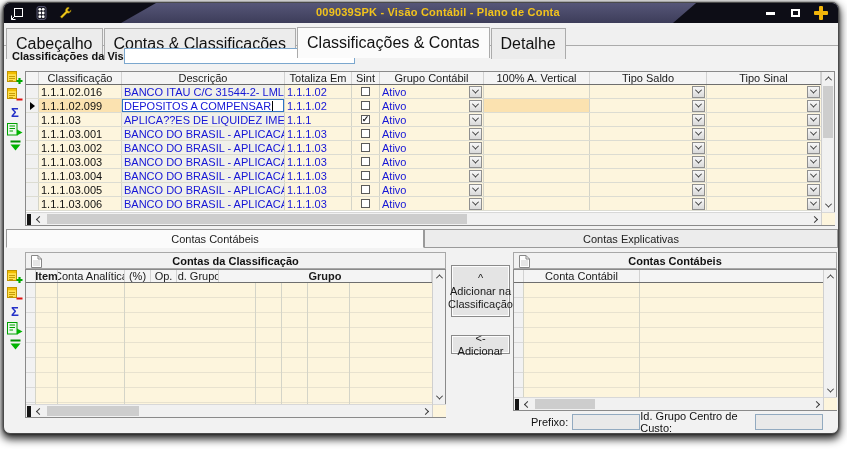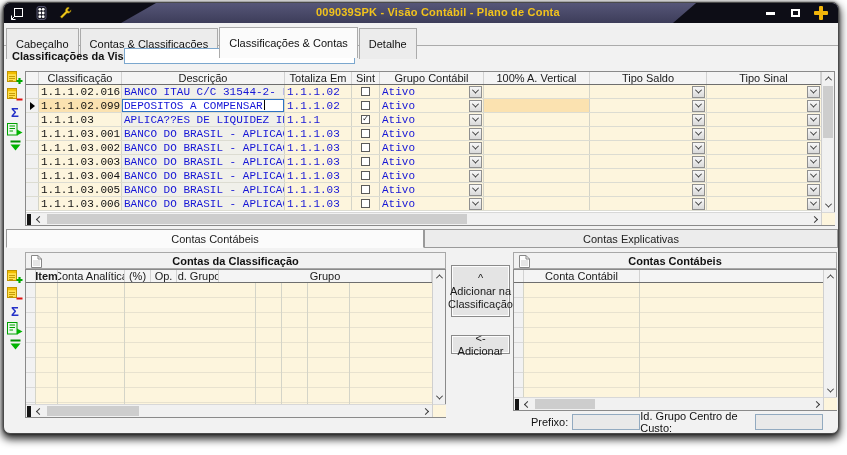--- a/index.html
+++ b/index.html
@@ -22,41 +22,41 @@
   .ctl{width:16px;height:14px;display:flex;align-items:center;justify-content:center;cursor:default;}
   .ctl-min i{display:block;width:9px;height:3px;background:#fff;}
   .ctl-max i{display:block;width:9px;height:8px;border:2px solid #fff;background:transparent;}
   .ctl-close{position:relative;width:18px;height:16px;}
   .ctl-close i,.ctl-close i::after{position:absolute;background:#f2b50a;border-radius:1px;}
   .ctl-close i{left:7px;top:1px;width:4px;height:14px;}
   .ctl-close i::after{content:"";left:-5px;top:5px;width:14px;height:4px;}
   
   .tabstrip{position:absolute;left:0;top:24px;width:100%;height:19px;display:flex;
     padding-left:2px;border-bottom:1px solid #ababab;background:#f0f0f0;}
-  .tab{height:18px;margin-top:1px;padding:15px 9px;display:flex;align-items:center;font-size:11px;
+  .tab{height:18px;margin-top:1px;padding:15px 9px;display:flex;align-items:center;font-size:16px;
     color:#111;border:1px solid #ababab;border-bottom:none;background:#ececec;margin-right:1px;}
   .tab.active{background:#fbfbfb;height:19px;margin-top:0;margin-bottom:-1px;z-index:2;}
   
   .filter-label{position:absolute;left:8px;top:47px;font-size:11px;font-weight:bold;color:#111;}
   .filter-input{position:absolute;left:120px;top:45px;width:231px;height:16px;border:1px solid #7ba7ce;
     background:#fff;font-size:11px;padding:0 2px;outline:none;}
   
   .vtools{position:absolute;display:flex;flex-direction:column;gap:3px;width:18px;align-items:center;}
   .vtools.top{left:2px;top:68px;}
   .vtools.bottom{left:2px;top:267px;}
   .ticon{width:16px;height:14px;display:flex;align-items:center;justify-content:center;}
   .sigma{font-size:13px;font-weight:bold;color:#2330c8;line-height:13px;}
   
   .grid{position:absolute;border:1px solid #8a8a8a;background:#fff;display:flex;}
   .g-main-col{display:flex;flex-direction:column;flex:1;min-width:0;}
   .g-head{display:flex;background:#f4f4f4;border-bottom:1px solid #6e6e6e;}
   .g-head .hc{font-size:11px;color:#1a1a1a;display:flex;align-items:center;justify-content:center;
     border-right:1px solid #d2d2d2;overflow:hidden;white-space:nowrap;}
   .g-body{flex:1;overflow:hidden;position:relative;}
-  .g-row{display:flex;height:14px;border-bottom:1px solid #dcdcd2;font-family:Liberation Mono, monospace;}
+  .g-row{display:flex;height:14px;border-bottom:1px solid #dcdcd2;}
   .gc{border-right:1px solid #d4d4c8;font-size:11px;line-height:12px;padding:0 2px;overflow:hidden;
     white-space:nowrap;display:flex;align-items:center;background:#fdf5dd;color:#111;}
   .gc.sel{background:#f1f1f1;justify-content:center;padding:0;}
   .blue{color:#1515d6;}
   .c-desc{background:#f0f0ea;color:#1515d6;}
   .ptr{display:none;width:0;height:0;border-left:5px solid #000;
     border-top:4px solid transparent;border-bottom:4px solid transparent;}
   .g-row[data-selected="true"]{box-shadow:inset 0 0 0 1px #58a4e0;}
   .g-row[data-selected="true"] .ptr{display:block;}
   .g-row[data-selected="true"] .c-class,.g-row[data-selected="true"] .c-vert{background:#fbe2b0;}
@@ -96,21 +96,21 @@
   .phead{position:absolute;top:249px;height:17px;background:#f2f2f2;border:1px solid #a8a8a8;
     display:flex;align-items:center;justify-content:center;font-size:11px;font-weight:bold;color:#111;}
   .phead .doc{position:absolute;left:5px;top:2px;}
   .ebody{flex:1;display:flex;background:repeating-linear-gradient(to bottom,#fdf5dd 0,#fdf5dd 14px,#e8e2cf 14px,#e8e2cf 15px);}
   .ebody .ecol{border-right:1px solid #d4d4c8;height:100%;}
   .ebody .ecol.esel{background:repeating-linear-gradient(to bottom,#f2f2f2 0,#f2f2f2 14px,#d9d9d9 14px,#d9d9d9 15px);}
   .ebody .ecol:last-child{border-right:none;}
   
   .lw-sel{width:10px;flex:0 0 10px;}.lw-item{width:22px;flex:0 0 22px;font-weight:bold;}.lw-ana{width:67px;flex:0 0 67px;}
   .lw-desc{width:131px;flex:0 0 131px;}.lw-pct{width:26px;flex:0 0 26px;}.lw-op{width:26px;flex:0 0 26px;}
-  .lw-idg{width:42px;flex:0 0 42px;}.lw-grp{flex:1;border-right:none;}
+  .lw-idg{width:42px;flex:0 0 42px;}.lw-grp{flex:1;border-right:none;font-weight:bold;}
   
   .rw-sel{width:10px;flex:0 0 10px;}.rw-conta{width:116px;flex:0 0 116px;}.rw-desc{flex:1;border-right:none;}
   
   .midbtn{position:absolute;left:447px;width:59px;background:#e4e4e4;border:1px solid #8a8a8a;
     box-shadow:inset 0 0 0 1px #fdfdfd;font-size:11px;line-height:13px;color:#1a1a1a;text-align:center;
     white-space:pre-line;display:flex;align-items:center;justify-content:center;font-family:"Liberation Sans",sans-serif;}
   
   .fields{position:absolute;left:509px;top:410px;width:324px;height:18px;display:flex;align-items:center;font-size:11px;color:#111;}
   .fld-input{height:16px;border:1px solid #92aac0;background:#e9e9e9;width:68px;font-size:11px;padding:0 2px;outline:none;}
 </style>

